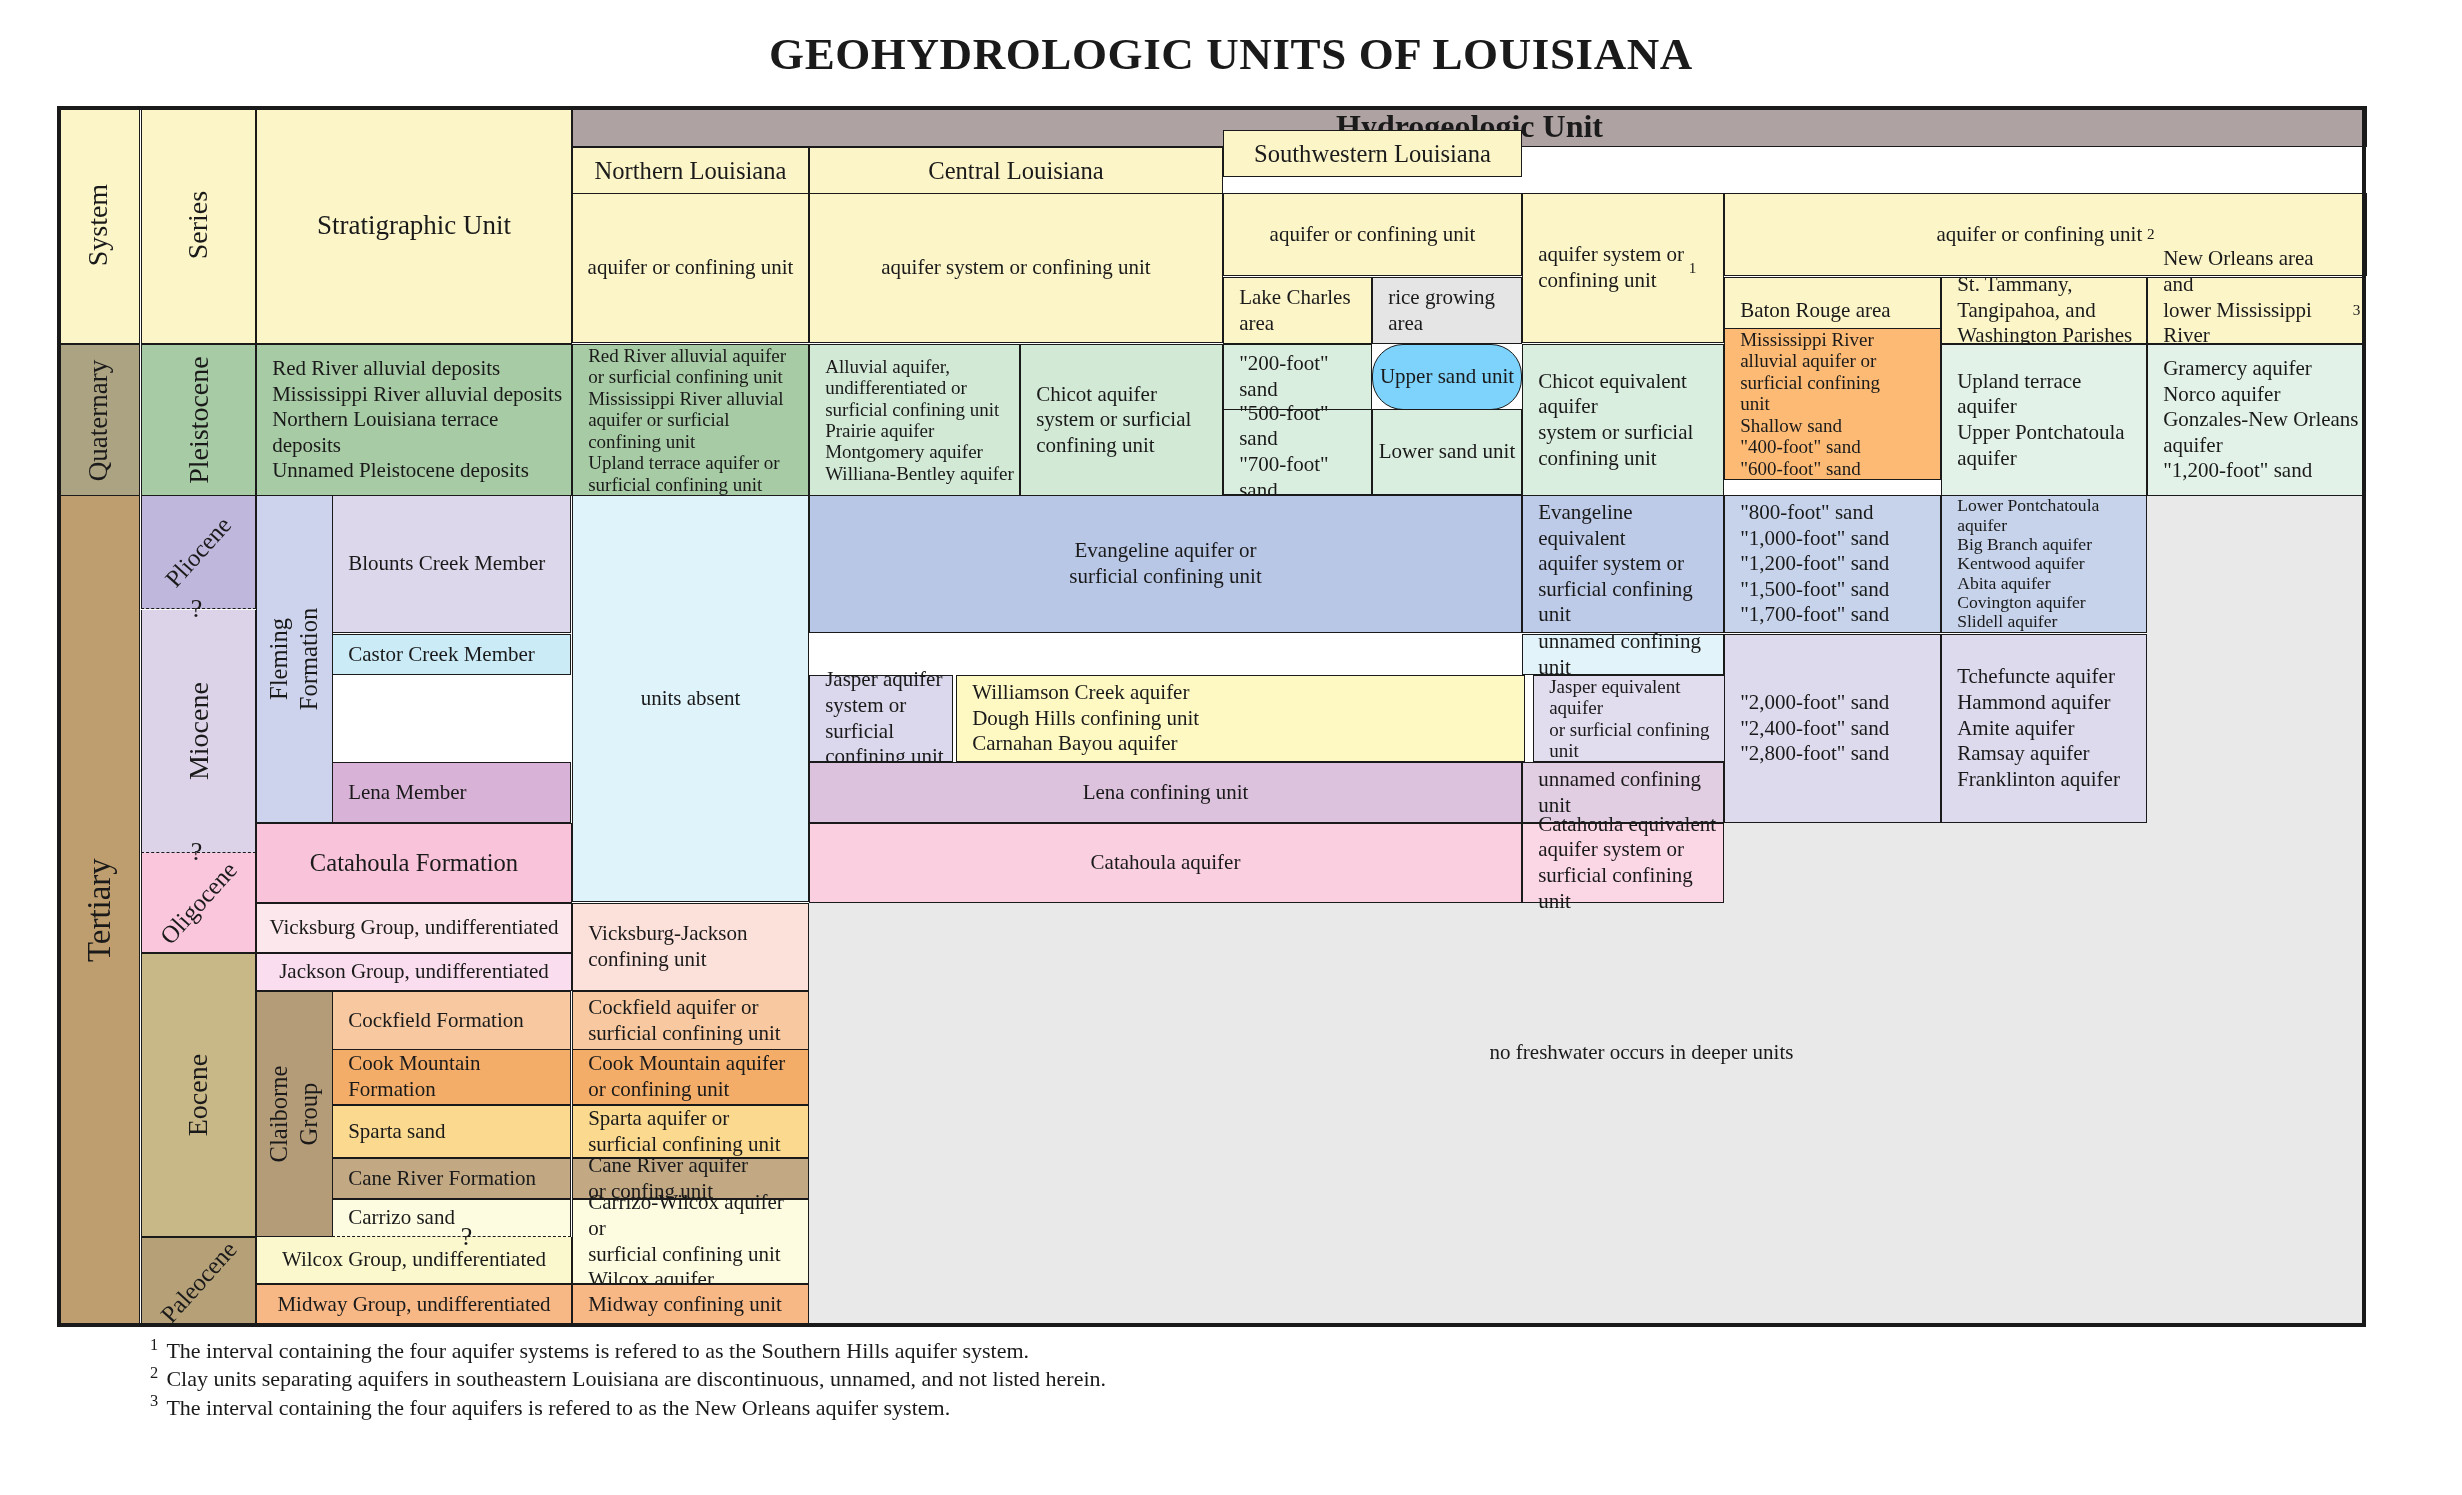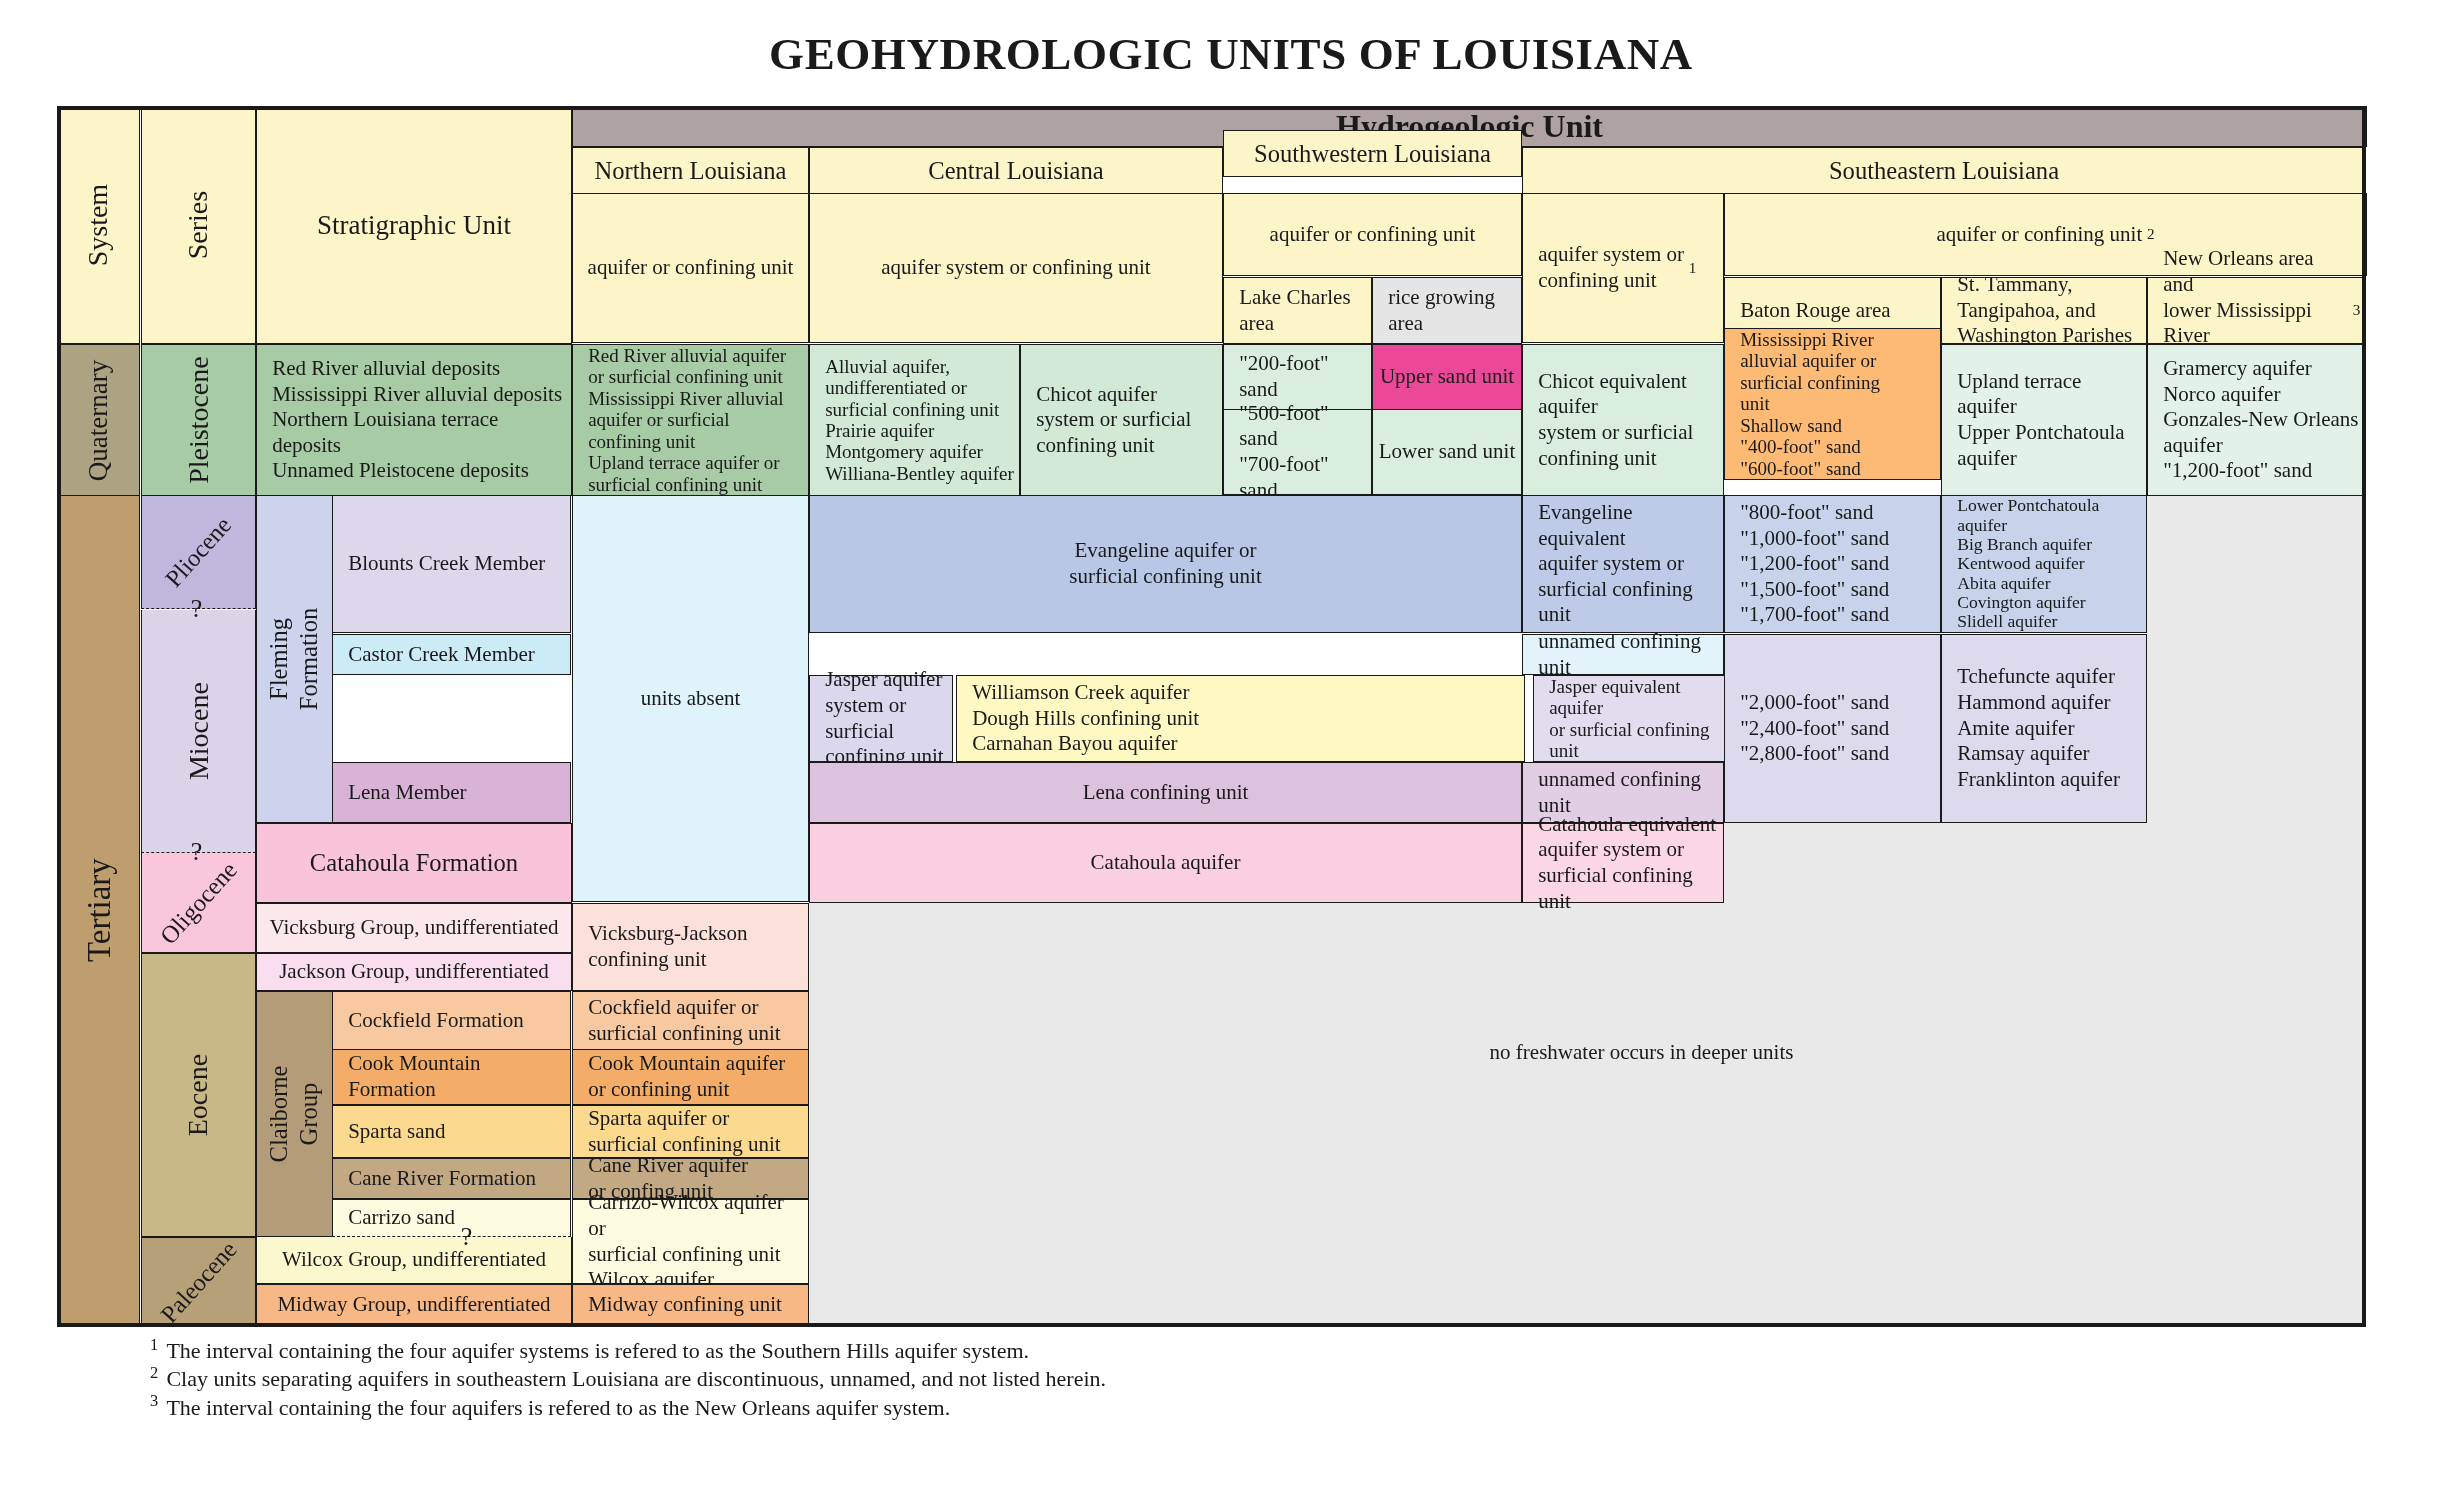--- a/index.html
+++ b/index.html
@@ -62,23 +62,20 @@
 
   <div class="cell f42" style="left: 572px; top: 147px; width: 237px; height: 47px; background: rgb(251, 245, 200);">
       <span>Northern Louisiana</span>
     </div>
   <div class="cell f42" style="left: 809px; top: 147px; width: 414px; height: 47px; background: rgb(251, 245, 200);">
       <span>Central Louisiana</span>
     </div>
   <div class="cell f42" style="left: 1223px; top: 130px; width: 299px; height: 47px; background: rgb(251, 245, 200);">
       <span>Southwestern Louisiana</span>
     </div>
-  <div class="cell f42" style="left: 1522px; top: 147px; width: 844px; height: 47px; background: rgb(251, 245, 200);">
-      <span>Southeastern Louisiana</span>
-    </div>
 
   <div class="cell" style="left: 572px; top: 193px; width: 237px; height: 150px; background: rgb(251, 245, 200);">
       <span>aquifer or confining unit</span>
     </div>
   <div class="cell" style="left: 809px; top: 193px; width: 414px; height: 150px; background: rgb(251, 245, 200);">
       <span>aquifer system or confining unit</span>
     </div>
   <div class="cell" style="left: 1223px; top: 193px; width: 299px; height: 83px; background: rgb(251, 245, 200);">
       <span>aquifer or confining unit</span>
     </div>
@@ -152,21 +149,21 @@
   <div class="cell left" style="left: 1223px; top: 344px; width: 149px; height: 66px; background: rgb(218, 238, 223);">
       <span>"200-foot"
 sand</span>
     </div>
   <div class="cell left" style="left: 1223px; top: 409px; width: 149px; height: 86px; background: rgb(218, 238, 223);">
       <span>"500-foot"
 sand
 "700-foot"
 sand</span>
     </div>
-  <div class="cell" style="left: 1372px; top: 344px; width: 150px; height: 66px; background: #ec4899;">
+  <div class="cell" style="left: 1372px; top: 344px; width: 150px; height: 66px; background: #7dd3fc; border-radius: 31px;">
       <span>Upper sand unit</span>
     </div>
   <div class="cell" style="left: 1372px; top: 409px; width: 150px; height: 86px; background: rgb(218, 238, 223);">
       <span>Lower sand unit</span>
     </div>
   <div class="cell left" style="left: 1522px; top: 344px; width: 202px; height: 152px; background: rgb(218, 238, 223);">
       <span>Chicot equivalent aquifer
  system or surficial
  confining unit</span>
     </div>

